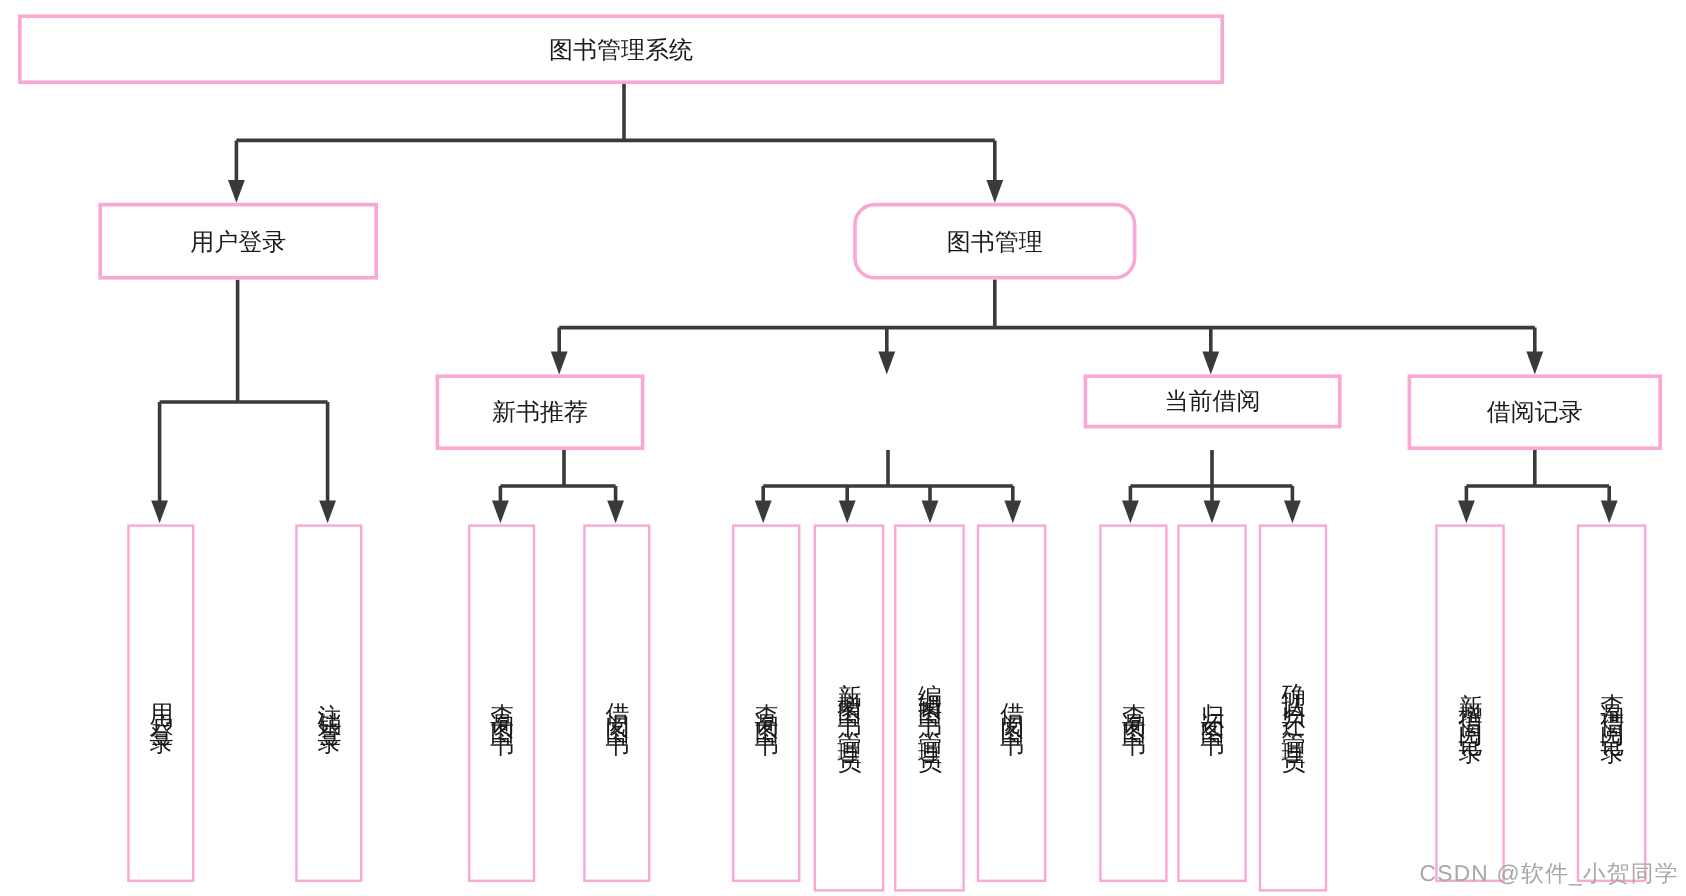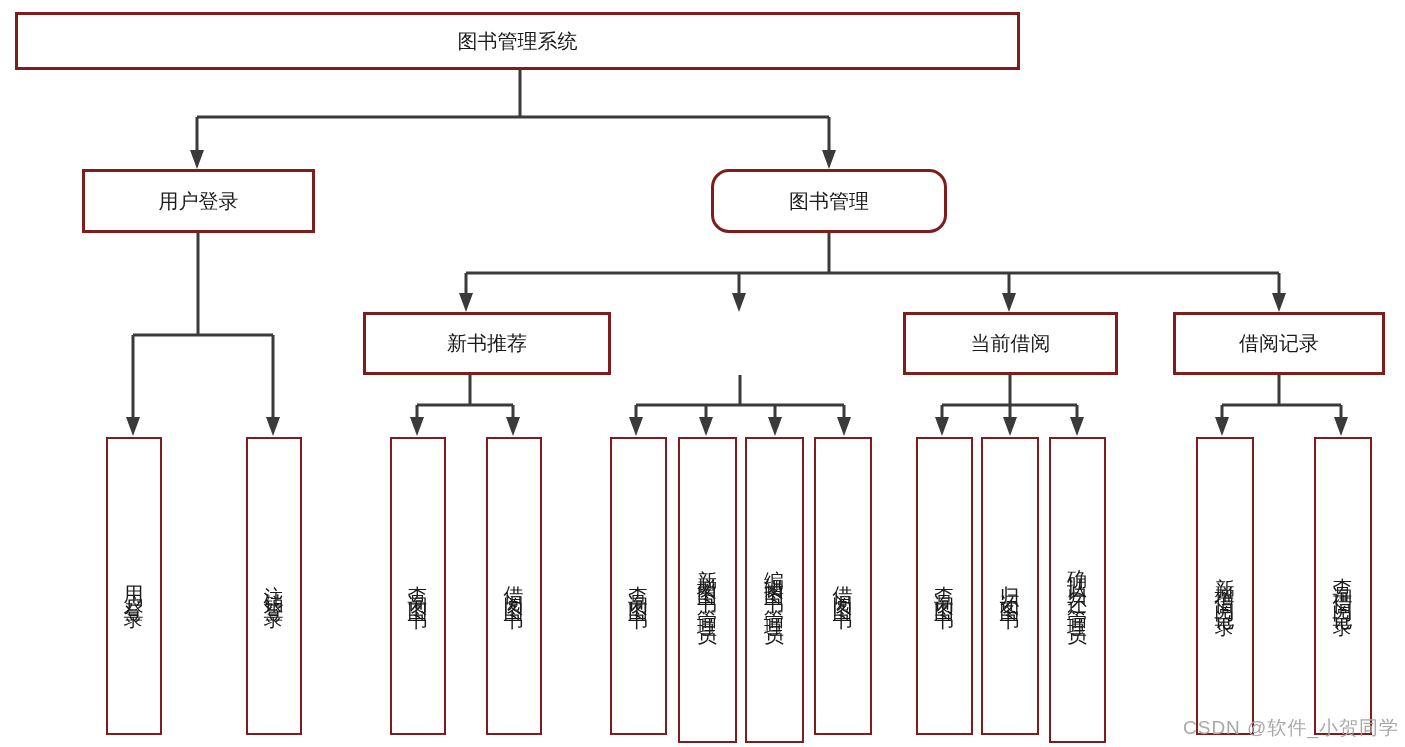--- a/index.html
+++ b/index.html
@@ -9,21 +9,21 @@
     background:#ffffff;
     overflow:hidden;
     font-family:"Liberation Sans","DejaVu Sans",sans-serif;
     color:#1a1a1a;
   }
   #wires{position:absolute;left:0;top:0;z-index:0;}
   .node{
     position:absolute;
     box-sizing:border-box;
     background:#ffffff;
-    border:3px solid #7f1d1d;
+    border:3px solid #f9a8d4;
     display:flex;align-items:center;justify-content:center;
     font-size:20px;
     color:#1a1a1a;
     z-index:1;
     text-align:center;
   }
   .leaf{border-width:2px;}
   .vtext{
     writing-mode:vertical-rl;
     text-orientation:upright;
@@ -96,24 +96,24 @@
     <span>图书管理系统</span>
   </div>
 
   <div class="node" style="left:82px;top:169px;width:233px;height:64px;">
     <span>用户登录</span>
   </div>
   <div class="node" style="left:711px;top:169px;width:236px;height:64px;border-radius:18px;">
     <span>图书管理</span>
   </div>
 
-  <div class="node" style="left:363px;top:312px;width:248px;height:63px;">
+  <div class="node" style="left:363px;top:312px;width:174px;height:63px;">
     <span>新书推荐</span>
   </div>
-  <div class="node" style="left:903px;top:312px;width:215px;height:63px;">
+  <div class="node" style="left:903px;top:312px;width:215px;height:45px;">
     <span>当前借阅</span>
   </div>
   <div class="node" style="left:1173px;top:312px;width:212px;height:63px;">
     <span>借阅记录</span>
   </div>
 
   <div class="node leaf" style="left:106px;top:437px;width:56px;height:298px;">
     <span class="vtext">用户登录</span>
   </div>
   <div class="node leaf" style="left:246px;top:437px;width:56px;height:298px;">

